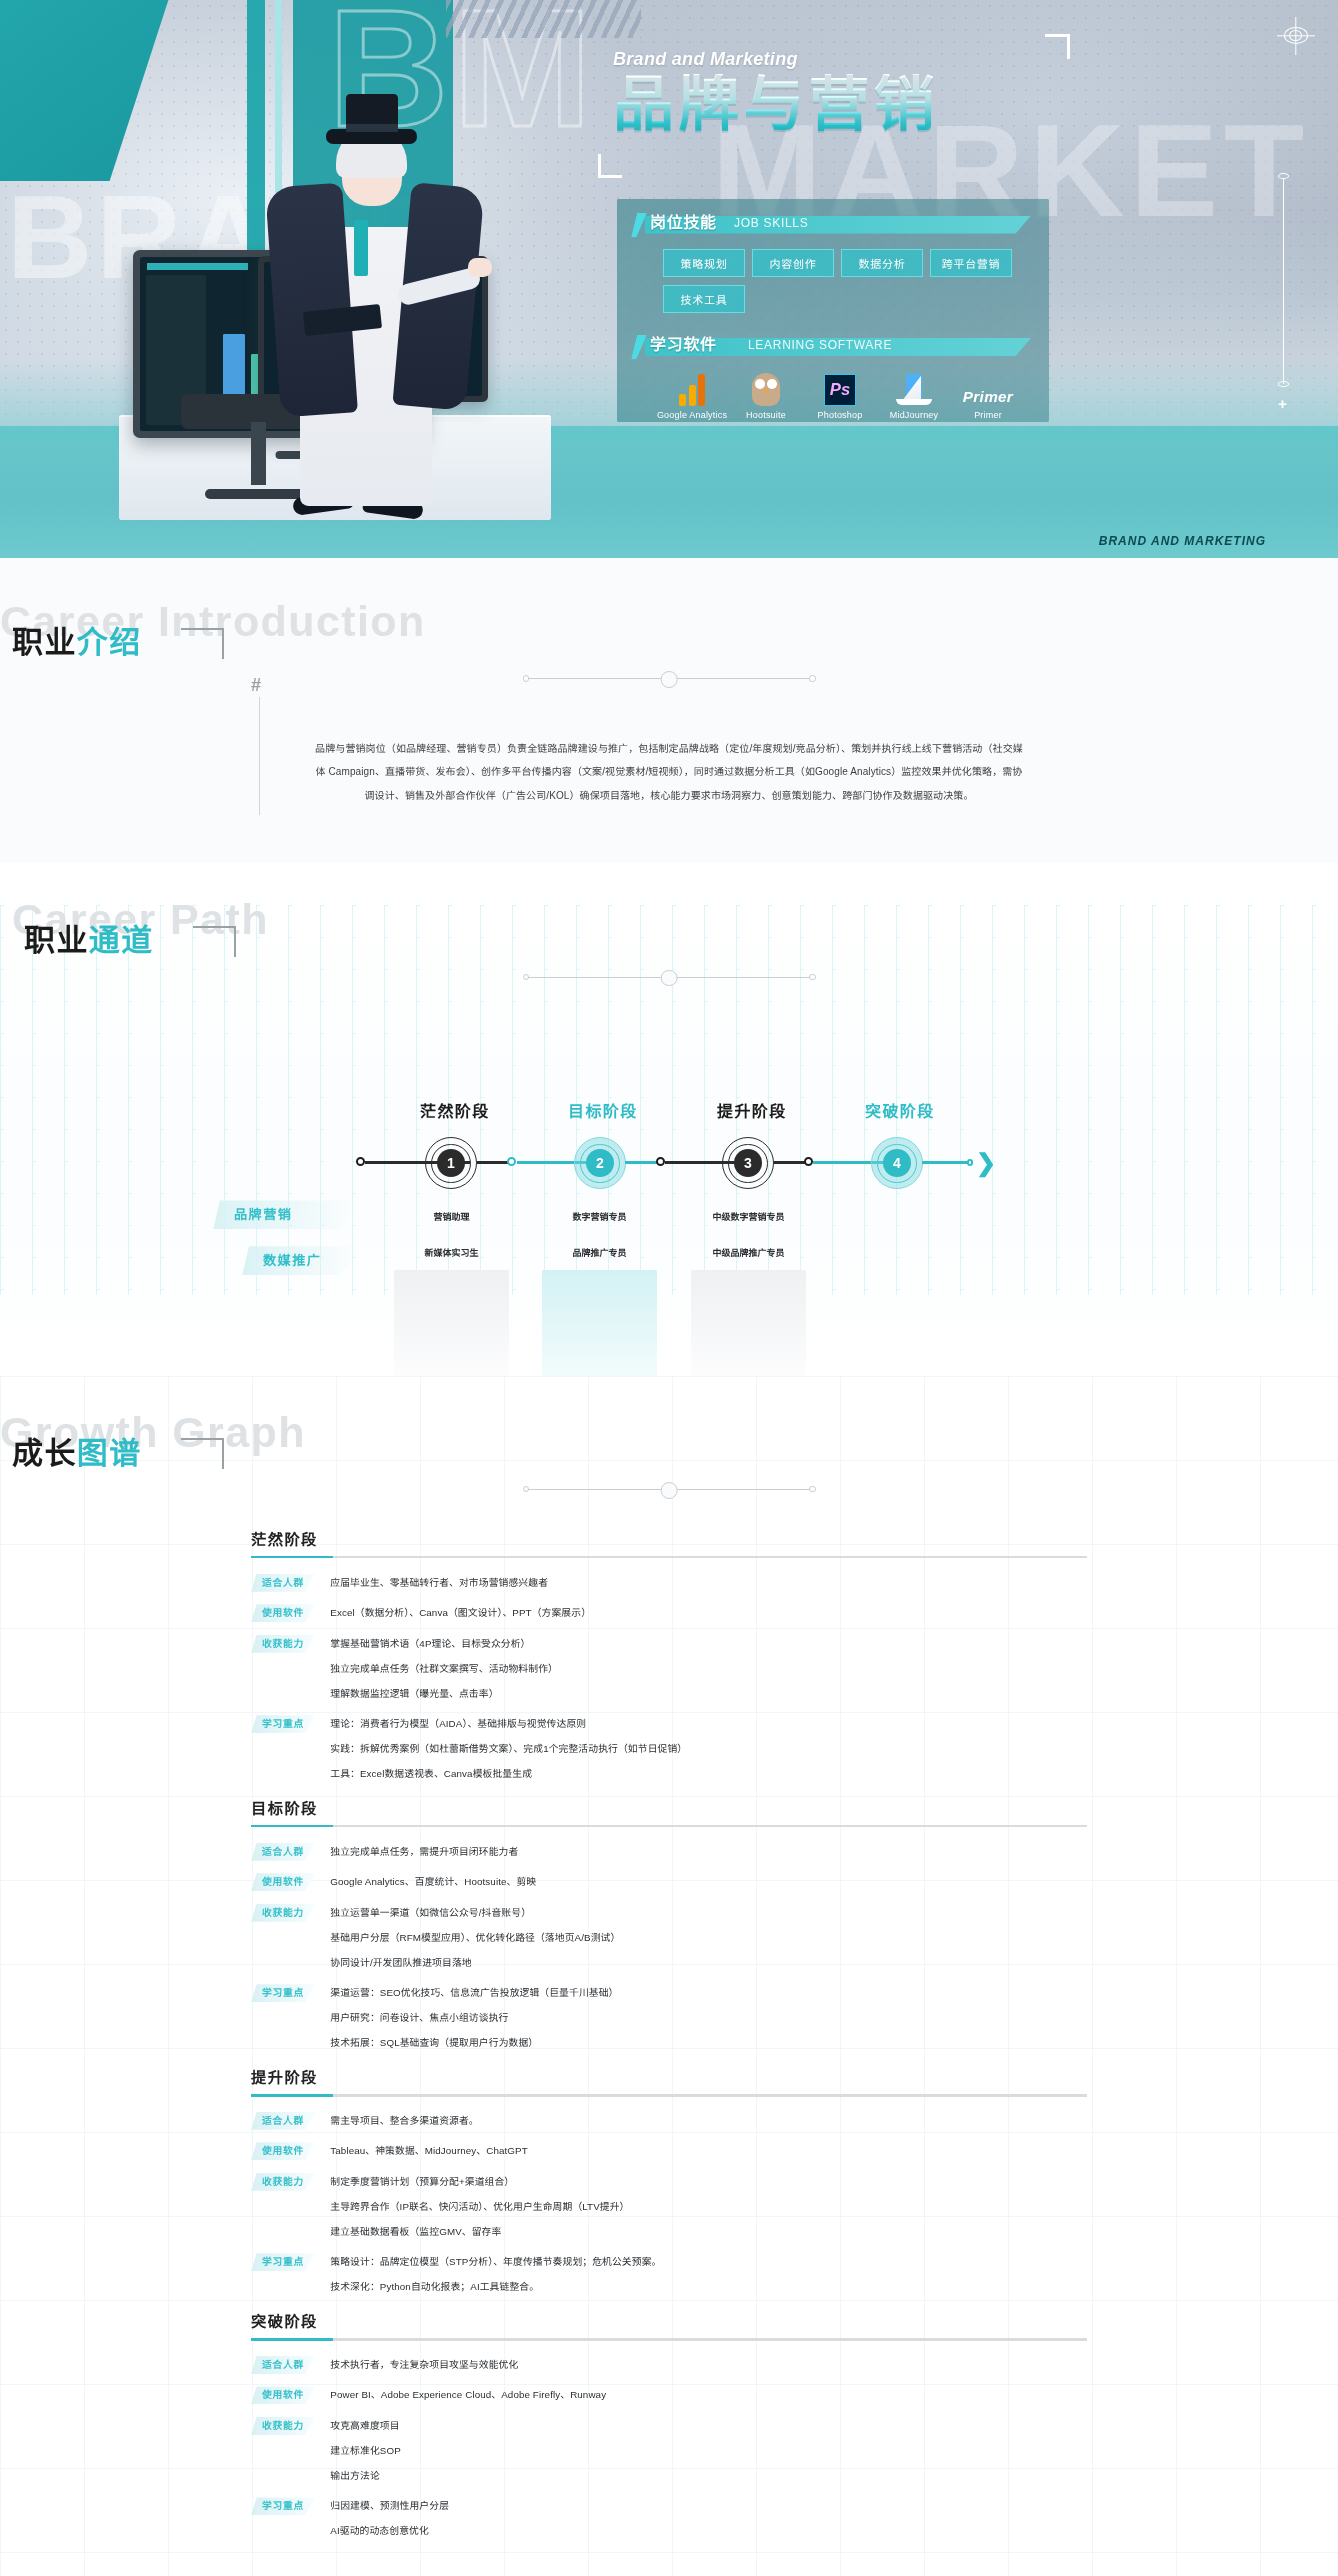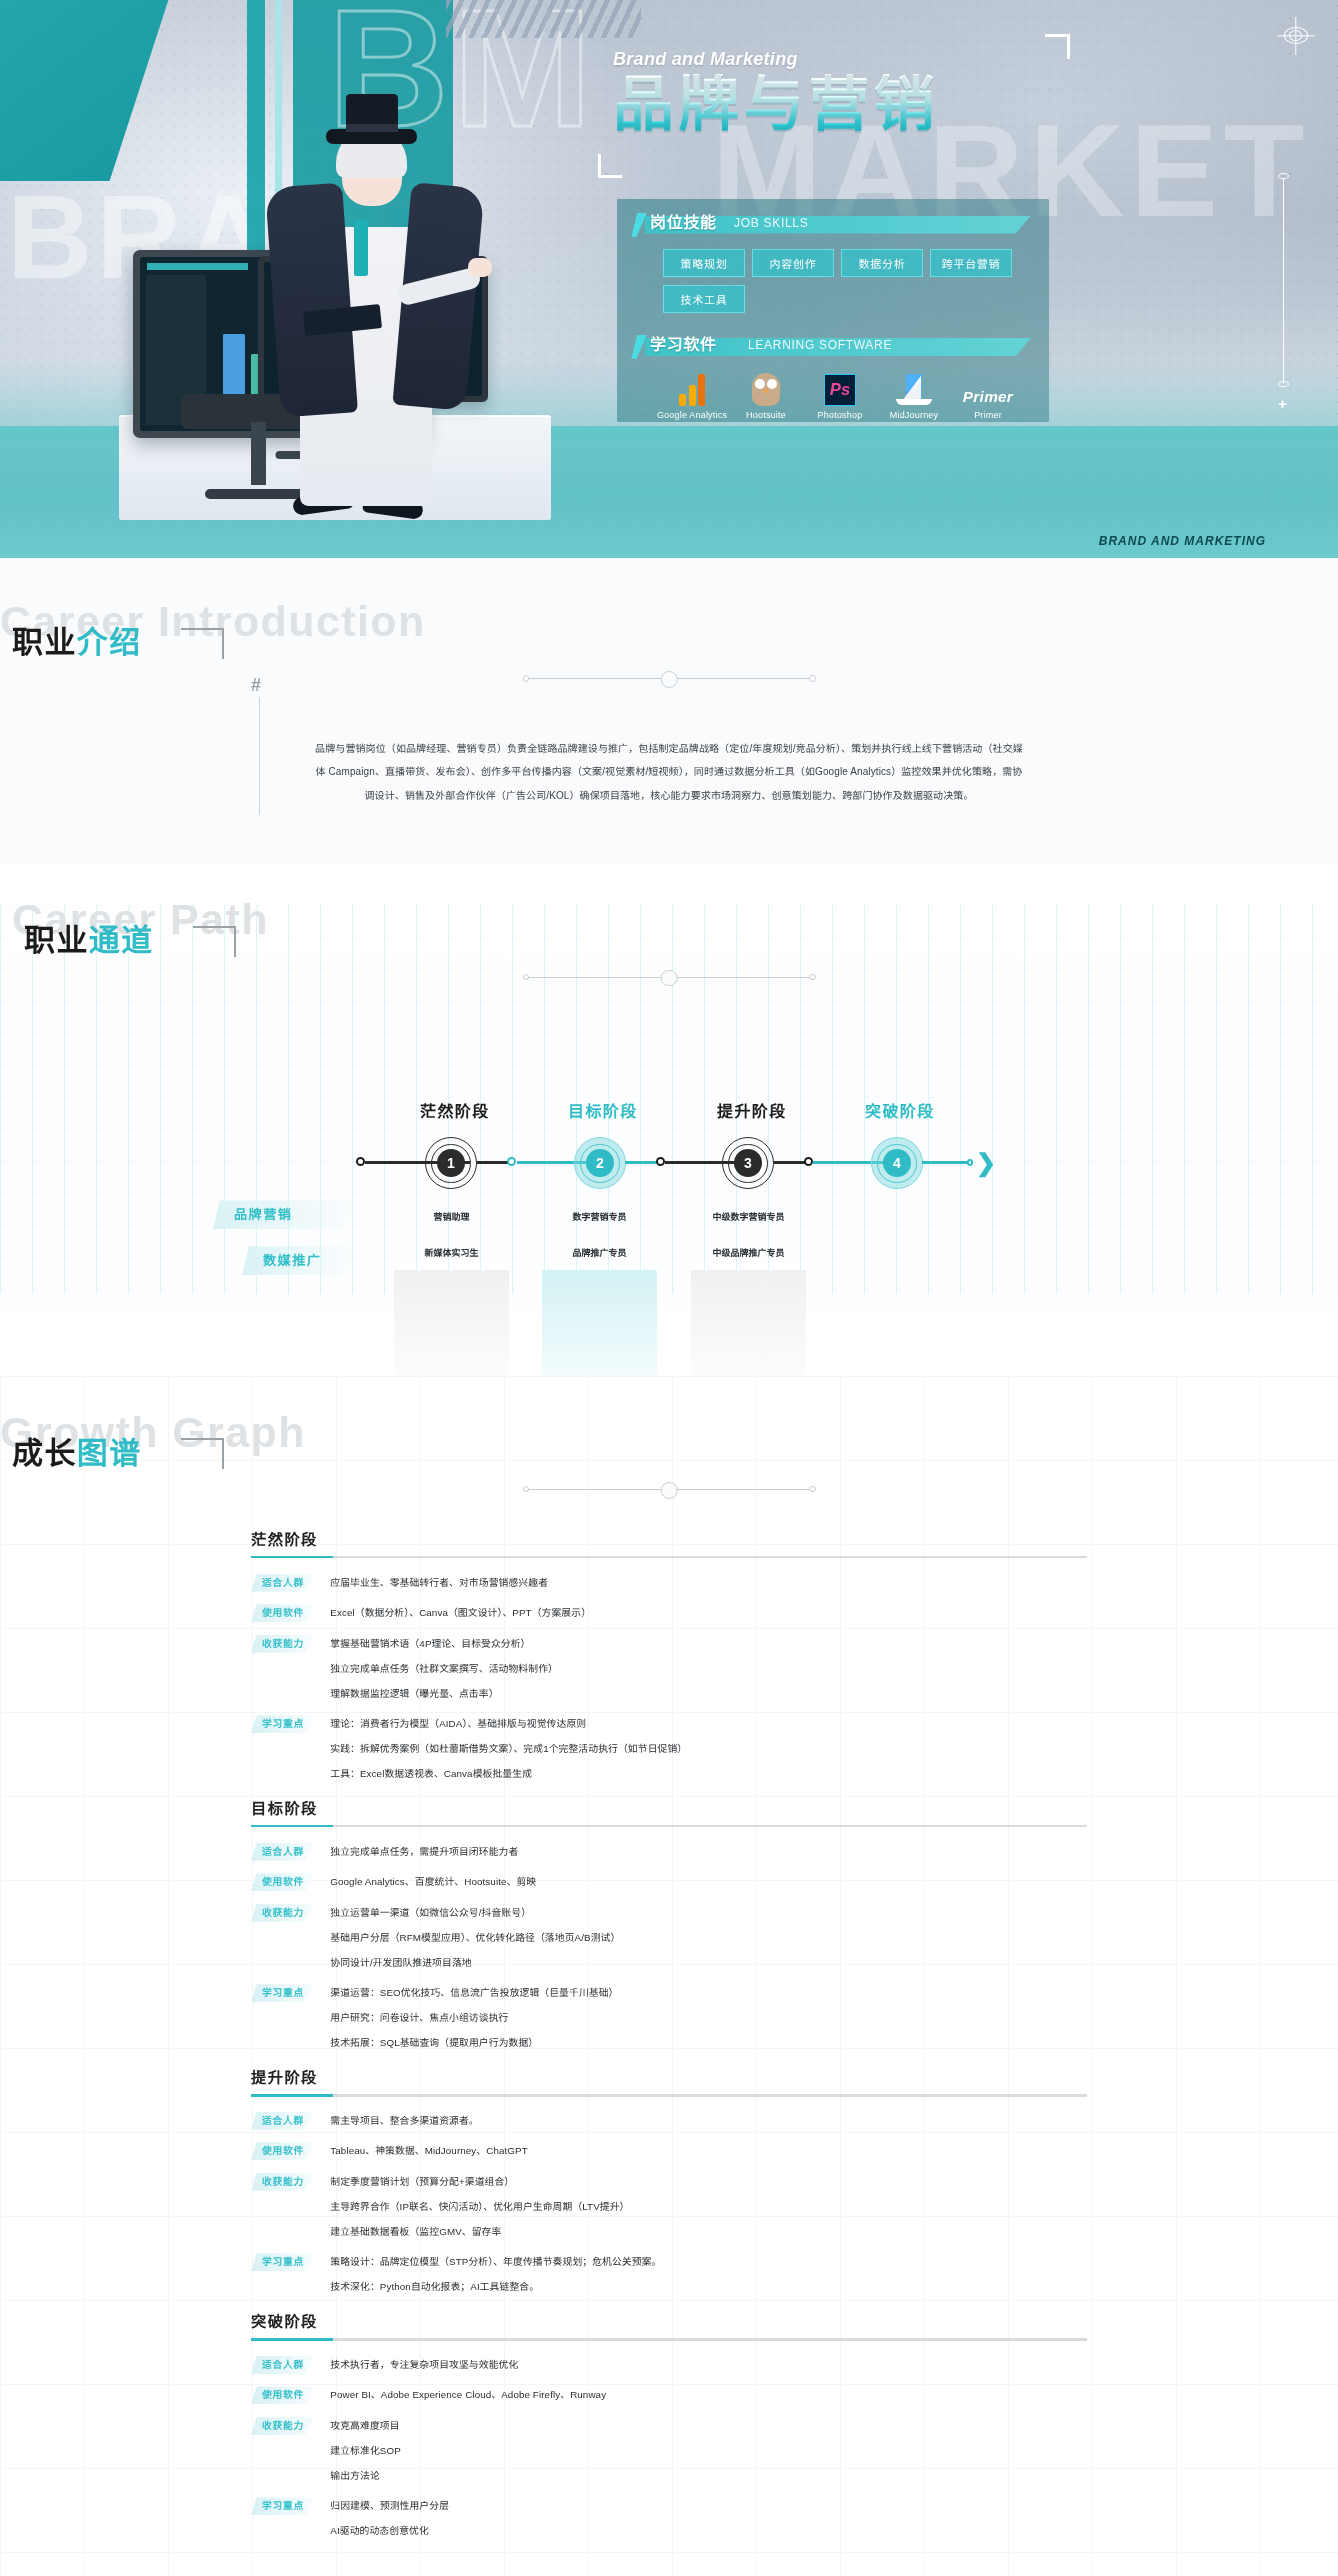--- a/index.html
+++ b/index.html
@@ -160,21 +160,21 @@
   .soft-name { font-size:9px; color:#ffffff; letter-spacing:0.2px; }
   .ga-ico { display:flex; align-items:flex-end; gap:2.1px; }
   .ga-ico i { display:block; width:7px; border-radius:2.1px; }
   .ga-ico i:nth-child(1){ height:12.5px; background:#f9ab00; }
   .ga-ico i:nth-child(2){ height:21px; background:#f9ab00; }
   .ga-ico i:nth-child(3){ height:32px; background:#e8710a; }
   .owl { width:28px; height:33px; background:#c9ab8a; border-radius:14px 14px 9.8px 9.8px; position:relative; }
   .owl:before,.owl:after{ content:""; position:absolute; top:5.6px; width:9.8px; height:9.8px; background:#fff; border-radius:50%; }
   .owl:before{ left:2.8px; } .owl:after{ right:2.8px; }
   .owl em { position:absolute; top:15.3px; left:50%; transform:translateX(-50%); width:0;height:0; border-left:3.5px solid transparent;border-right:3.5px solid transparent;border-top:5.6px solid #f0a24a; }
-  .ps { width:32px; height:32px; background:#001e36; border:1.4px solid #31c5f4; display:flex; align-items:center; justify-content:center; color:#ec4899; font-size:16.7px; font-weight:bold; font-style:italic; }
+  .ps { width:32px; height:32px; background:#001e36; border:1.4px solid #31c5f4; display:flex; align-items:center; justify-content:center; color:#f0abfc; font-size:16.7px; font-weight:bold; font-style:italic; }
   .mj { width:36px; height:32px; position:relative; }
   .mj .sail { position:absolute; left:9.8px; top:0; width:0;height:0; border-left:0 solid transparent; border-right:16.7px solid; border-image:linear-gradient(180deg,#ff5f6d,#ffc371,#47e0b0,#4facfe) 1; border-bottom:25px solid transparent; }
   .mj .sail2 { position:absolute; left:7px; top:1.4px; width:18px; height:24px; background:linear-gradient(160deg,#ffffff 0%, #e9eef3 100%); clip-path:polygon(100% 0,100% 100%,0 100%); }
   .mj .hull { position:absolute; left:0; bottom:1.4px; width:36px; height:6.3px; background:#ffffff; border-radius:0 0 9.8px 9.8px; }
   .primer { font-size:15.3px; font-weight:bold; font-style:italic; color:#ffffff; letter-spacing:0.3px; }
 
   .hero-corner-target { position:absolute; right:28px; top:21px; width:29px; height:29px; }
   .hero-corner-target:before,.hero-corner-target:after{ content:""; position:absolute; background:#fff; }
   .hero-corner-target:before{ left:50%; top:-4.2px; width:1.4px; height:38px; transform:translateX(-50%); }
   .hero-corner-target:after{ top:50%; left:-4.2px; height:1.4px; width:38px; transform:translateY(-50%); }

